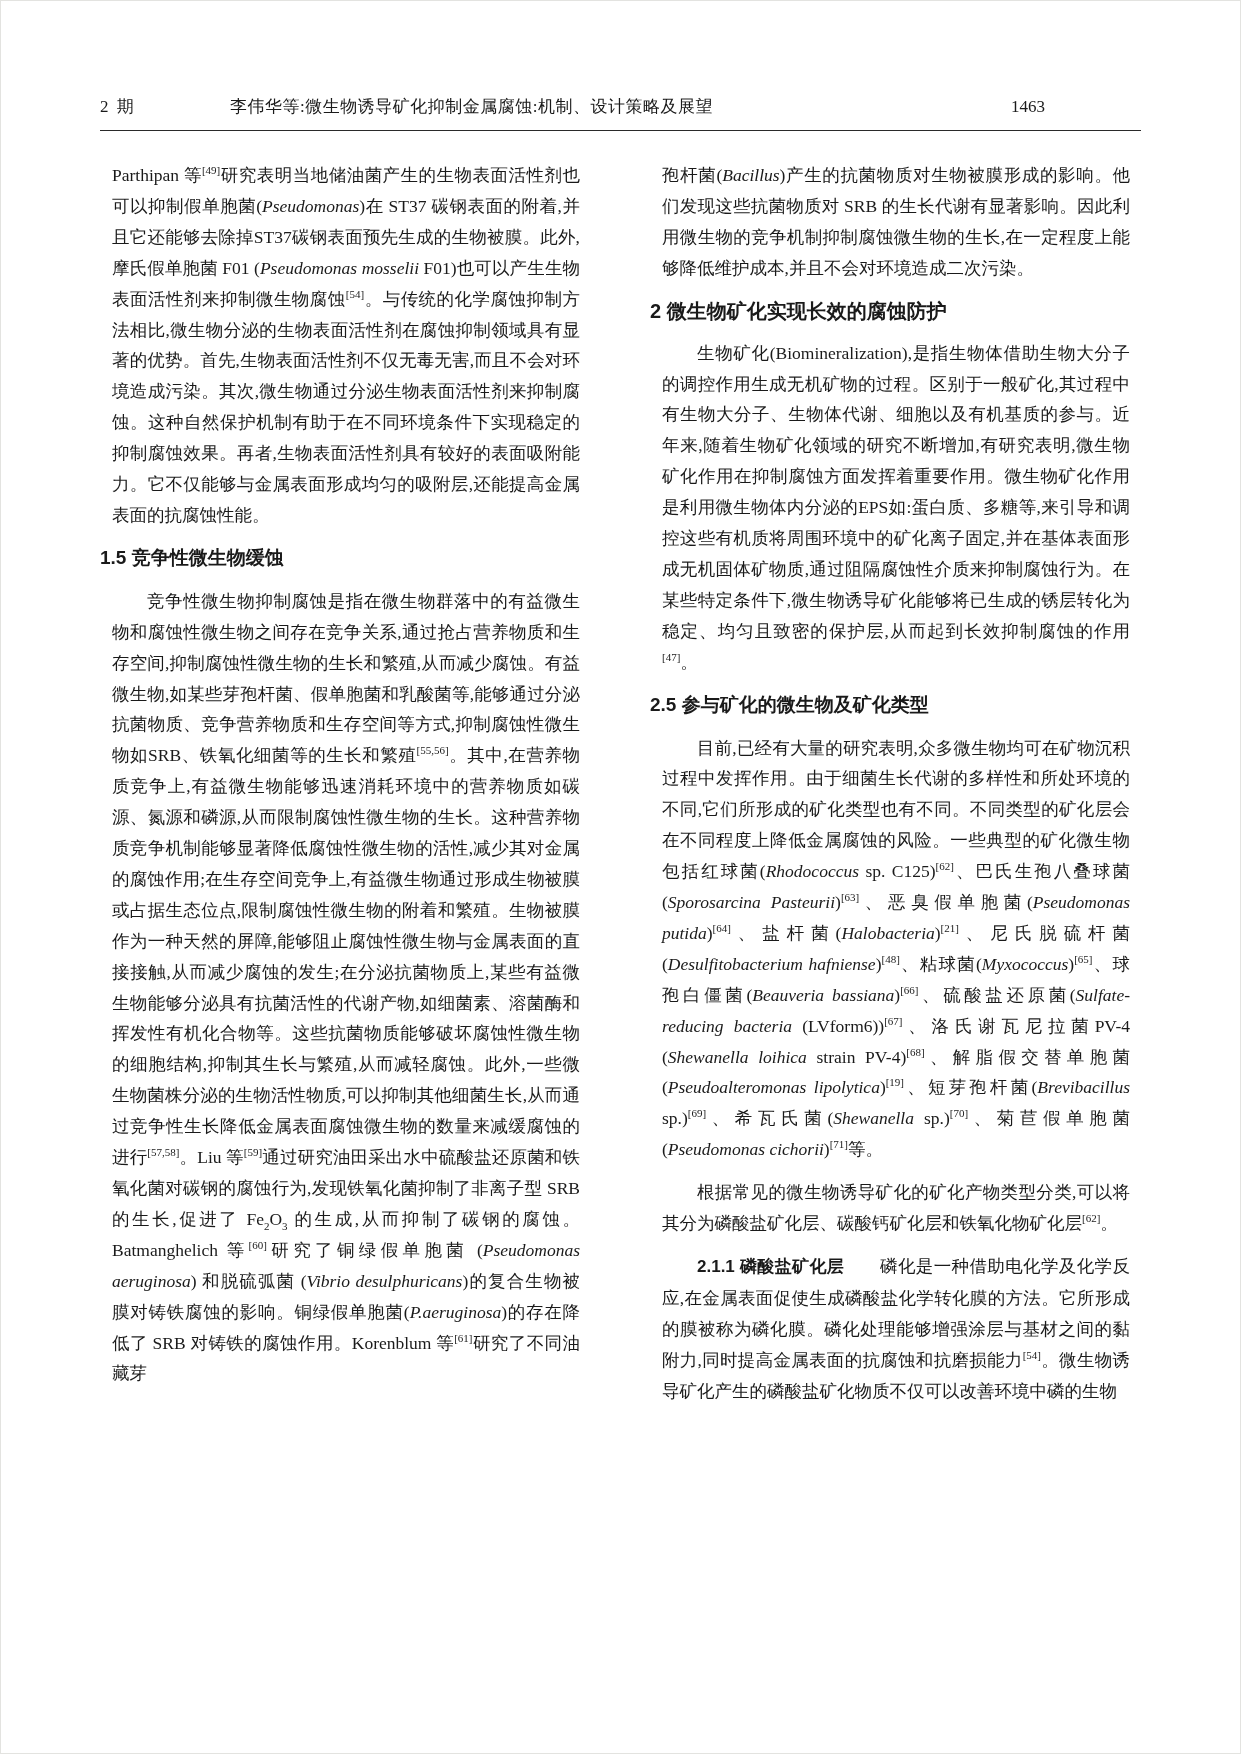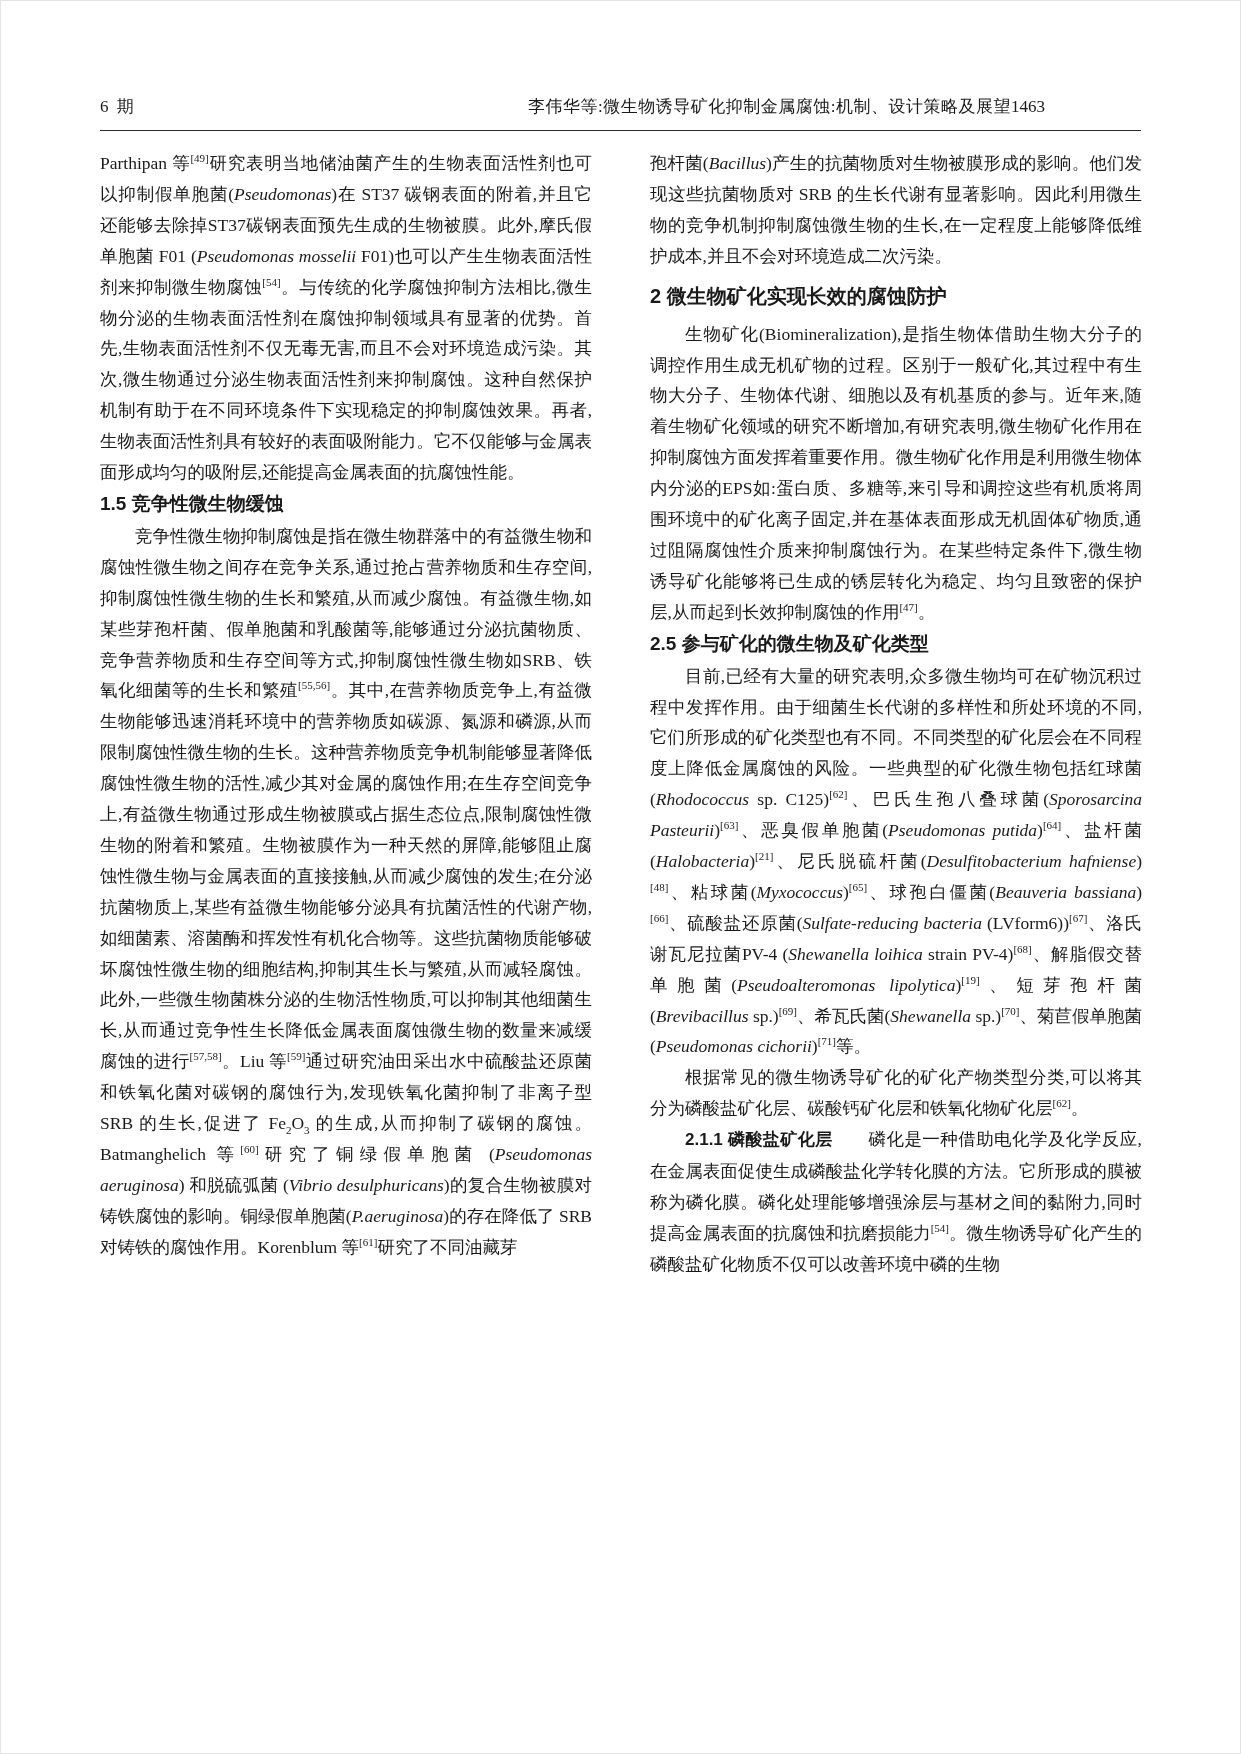--- a/index.html
+++ b/index.html
@@ -23,38 +23,38 @@
     left: 99px;
     right: 99px;
     top: 94px;
     display: flex;
     align-items: baseline;
     font-size: 17px;
     padding-bottom: 12px;
     border-bottom: 1.5px solid #2a2a2a;
   }
   .header .issue { width: 130px; letter-spacing: 2px; }
-  .header .title { flex: 1; text-align: right; letter-spacing: 0.5px; }
+  .header .title { flex: 1; text-align: left; letter-spacing: 0.5px; }
   .header .pageno { width: 130px; text-align: left; }
   .content {
     position: absolute;
     left: 99px;
     top: 147px;
     width: 1043px;
     display: flex;
     gap: 58px;
   }
   .col {
     width: 492px;
     font-size: 17.5px;
     line-height: 30.9px;
     text-align: justify;
     text-justify: inter-ideograph;
   }
-  .col p { margin: 0; }
+  .col p { margin: 12px; }
   .col p.ind { text-indent: 2em; }
   .col sup {
     font-size: 11px;
     line-height: 0;
     vertical-align: super;
   }
   .col sub {
     font-size: 11px;
     line-height: 0;
     vertical-align: sub;
@@ -77,21 +77,21 @@
     font-weight: bold;
     font-size: 19px;
     margin: 1px 0 1px 0;
   }
 </style>
 </head>
 <body>
 
 <div class="page">
   <div class="header">
-    <span class="issue">6 期</span>
+    <span class="issue">2 期</span>
     <span class="title">李伟华等:微生物诱导矿化抑制金属腐蚀:机制、设计策略及展望</span>
     <span class="pageno">1463</span>
   </div>
   <div class="content">
     <div class="col">
         <p>Parthipan 等<sup>[49]</sup>研究表明当地储油菌产生的生物表面活性剂也可以抑制假单胞菌(<i>Pseudomonas</i>)在 ST37 碳钢表面的附着,并且它还能够去除掉ST37碳钢表面预先生成的生物被膜。此外,摩氏假单胞菌 F01 (<i>Pseudomonas mosselii</i> F01)也可以产生生物表面活性剂来抑制微生物腐蚀<sup>[54]</sup>。与传统的化学腐蚀抑制方法相比,微生物分泌的生物表面活性剂在腐蚀抑制领域具有显著的优势。首先,生物表面活性剂不仅无毒无害,而且不会对环境造成污染。其次,微生物通过分泌生物表面活性剂来抑制腐蚀。这种自然保护机制有助于在不同环境条件下实现稳定的抑制腐蚀效果。再者,生物表面活性剂具有较好的表面吸附能力。它不仅能够与金属表面形成均匀的吸附层,还能提高金属表面的抗腐蚀性能。</p>
         <div class="sec2">1.5 竞争性微生物缓蚀</div>
         <p class="ind">竞争性微生物抑制腐蚀是指在微生物群落中的有益微生物和腐蚀性微生物之间存在竞争关系,通过抢占营养物质和生存空间,抑制腐蚀性微生物的生长和繁殖,从而减少腐蚀。有益微生物,如某些芽孢杆菌、假单胞菌和乳酸菌等,能够通过分泌抗菌物质、竞争营养物质和生存空间等方式,抑制腐蚀性微生物如SRB、铁氧化细菌等的生长和繁殖<sup>[55,56]</sup>。其中,在营养物质竞争上,有益微生物能够迅速消耗环境中的营养物质如碳源、氮源和磷源,从而限制腐蚀性微生物的生长。这种营养物质竞争机制能够显著降低腐蚀性微生物的活性,减少其对金属的腐蚀作用;在生存空间竞争上,有益微生物通过形成生物被膜或占据生态位点,限制腐蚀性微生物的附着和繁殖。生物被膜作为一种天然的屏障,能够阻止腐蚀性微生物与金属表面的直接接触,从而减少腐蚀的发生;在分泌抗菌物质上,某些有益微生物能够分泌具有抗菌活性的代谢产物,如细菌素、溶菌酶和挥发性有机化合物等。这些抗菌物质能够破坏腐蚀性微生物的细胞结构,抑制其生长与繁殖,从而减轻腐蚀。此外,一些微生物菌株分泌的生物活性物质,可以抑制其他细菌生长,从而通过竞争性生长降低金属表面腐蚀微生物的数量来减缓腐蚀的进行<sup>[57,58]</sup>。Liu 等<sup>[59]</sup>通过研究油田采出水中硫酸盐还原菌和铁氧化菌对碳钢的腐蚀行为,发现铁氧化菌抑制了非离子型 SRB 的生长,促进了 Fe<sub>2</sub>O<sub>3</sub> 的生成,从而抑制了碳钢的腐蚀。Batmanghelich 等<sup>[60]</sup>研究了铜绿假单胞菌 (<i>Pseudomonas aeruginosa</i>) 和脱硫弧菌 (<i>Vibrio desulphuricans</i>)的复合生物被膜对铸铁腐蚀的影响。铜绿假单胞菌(<i>P.aeruginosa</i>)的存在降低了 SRB 对铸铁的腐蚀作用。Korenblum 等<sup>[61]</sup>研究了不同油藏芽</p>
       </div>
     <div class="col">

